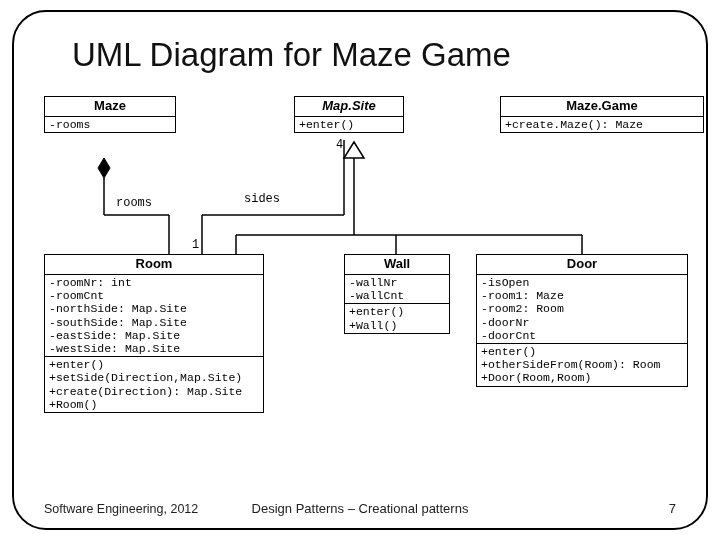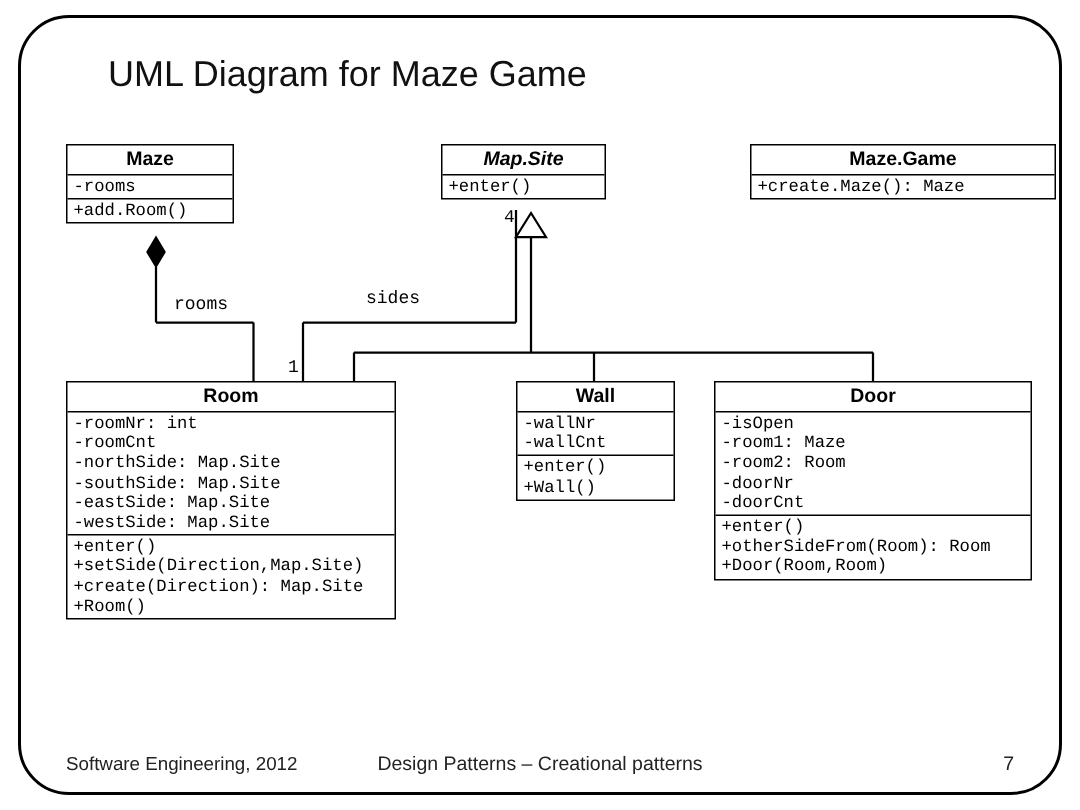--- a/index.html
+++ b/index.html
@@ -14,21 +14,21 @@
   .slide-frame {
     position: absolute;
     top: 10px; left: 12px; right: 12px; bottom: 10px;
     border: 2px solid #000;
     border-radius: 34px;
   }
   .title {
     position: absolute;
     top: 36px;
     left: 72px;
-    font-size: 24px;
+    font-size: 33px;
     font-weight: 400;
     color: #111;
   }
   .footer-left {
     position: absolute;
     bottom: 24px;
     left: 44px;
     font-size: 12.5px;
     color: #222;
   }
@@ -116,27 +116,24 @@
 
     <line x1="192" y1="135" x2="538" y2="135" stroke="#000" stroke-width="1.5"></line>
 
     <line x1="192" y1="135" x2="192" y2="158" stroke="#000" stroke-width="1.5"></line>
 
     <line x1="352" y1="135" x2="352" y2="158" stroke="#000" stroke-width="1.5"></line>
 
     <line x1="538" y1="135" x2="538" y2="158" stroke="#000" stroke-width="1.5"></line>
   </svg>
 
-  <div class="uml" style="left:0; top:0; width:112px;">
+  <div class="uml" style="left:0; top:0; width:132px;">
     <div class="head">Maze</div>
     <div class="sect">
       <div class="row">-rooms</div>
-    </div>
-    <div class="sect">
-      <div class="row">+add.Room()</div>
     </div>
   </div>
 
   <div class="uml" style="left:250px; top:0; width:110px;">
     <div class="head italic">Map.Site</div>
     <div class="sect">
       <div class="row">+enter()</div>
     </div>
   </div>
 

